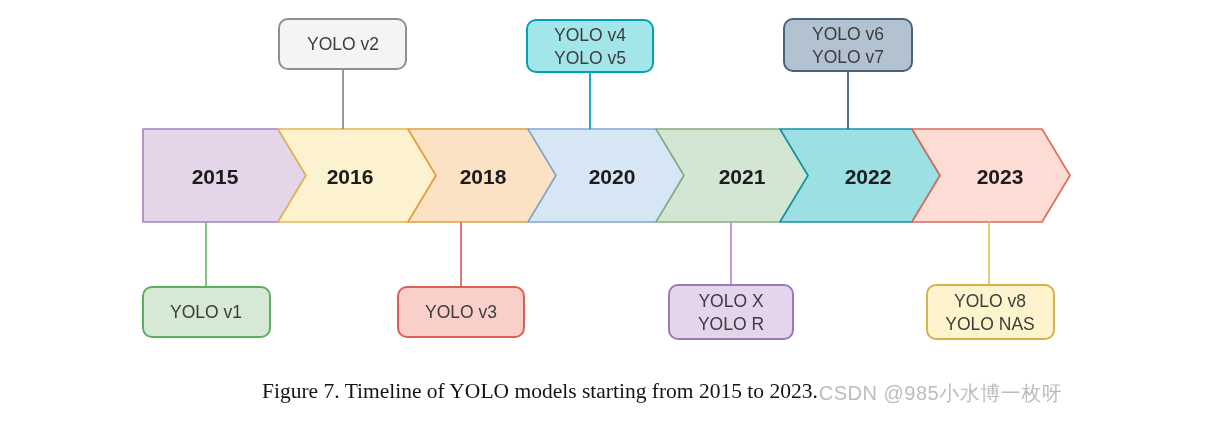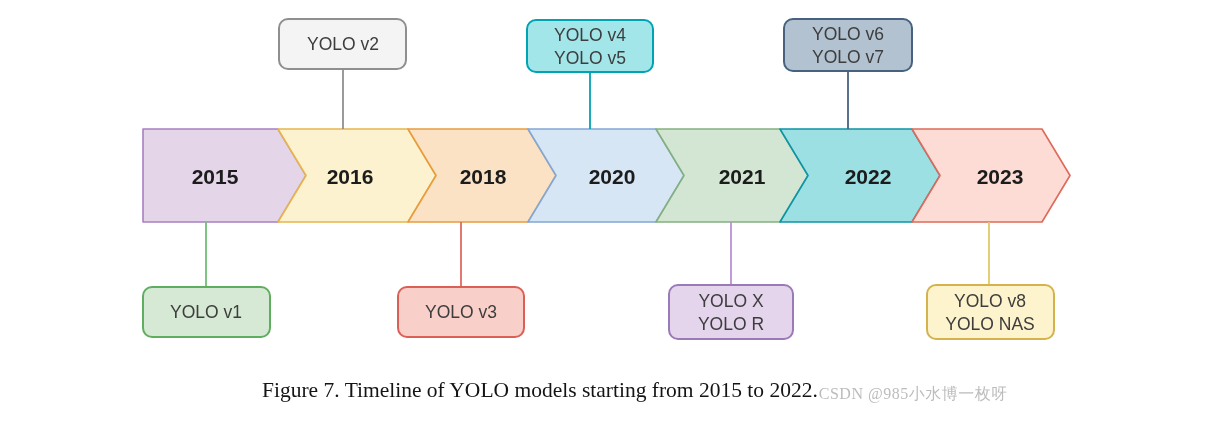--- a/index.html
+++ b/index.html
@@ -49,22 +49,22 @@
     white-space: nowrap;
     font-family: "Liberation Serif", serif;
     font-size: 21.5px;
     color: #141414;
   }
   .caption .fig-label {
     font-weight: normal;
   }
   .watermark {
     display: inline-block;
-    font-family: Liberation Serif, serif;
-    font-size: 16px;
+    font-family: Liberation Sans, sans-serif;
+    font-size: 20px;
     color: #bcbcbc;
     transform: translateY(2px);
     margin-left: 1px;
     letter-spacing: 0.5px;
   }
 </style>
 </head>
 <body>
 
 <div class="page">
@@ -133,16 +133,16 @@
     </g>
 
     <g>
       <rect class="callout-rect" x="927" y="285" width="127" height="54" rx="9" fill="#fdf3cd" stroke="#d4b34c"></rect>
       <text class="box-label" x="990" y="301" text-anchor="middle" dominant-baseline="central">YOLO v8</text>
       <text class="box-label" x="990" y="324" text-anchor="middle" dominant-baseline="central">YOLO NAS</text>
     </g>
   </svg>
 
   <div class="caption">
-    <span class="fig-label">Figure 7.</span><span> Timeline of YOLO models starting from 2015 to 2022.</span><span class="watermark">CSDN @985小水博一枚呀</span>
+    <span class="fig-label">Figure 7.</span><span> Timeline of YOLO models starting from 2015 to 2023.</span><span class="watermark">CSDN @985小水博一枚呀</span>
   </div>
 
 </div>
 
 </body></html>

